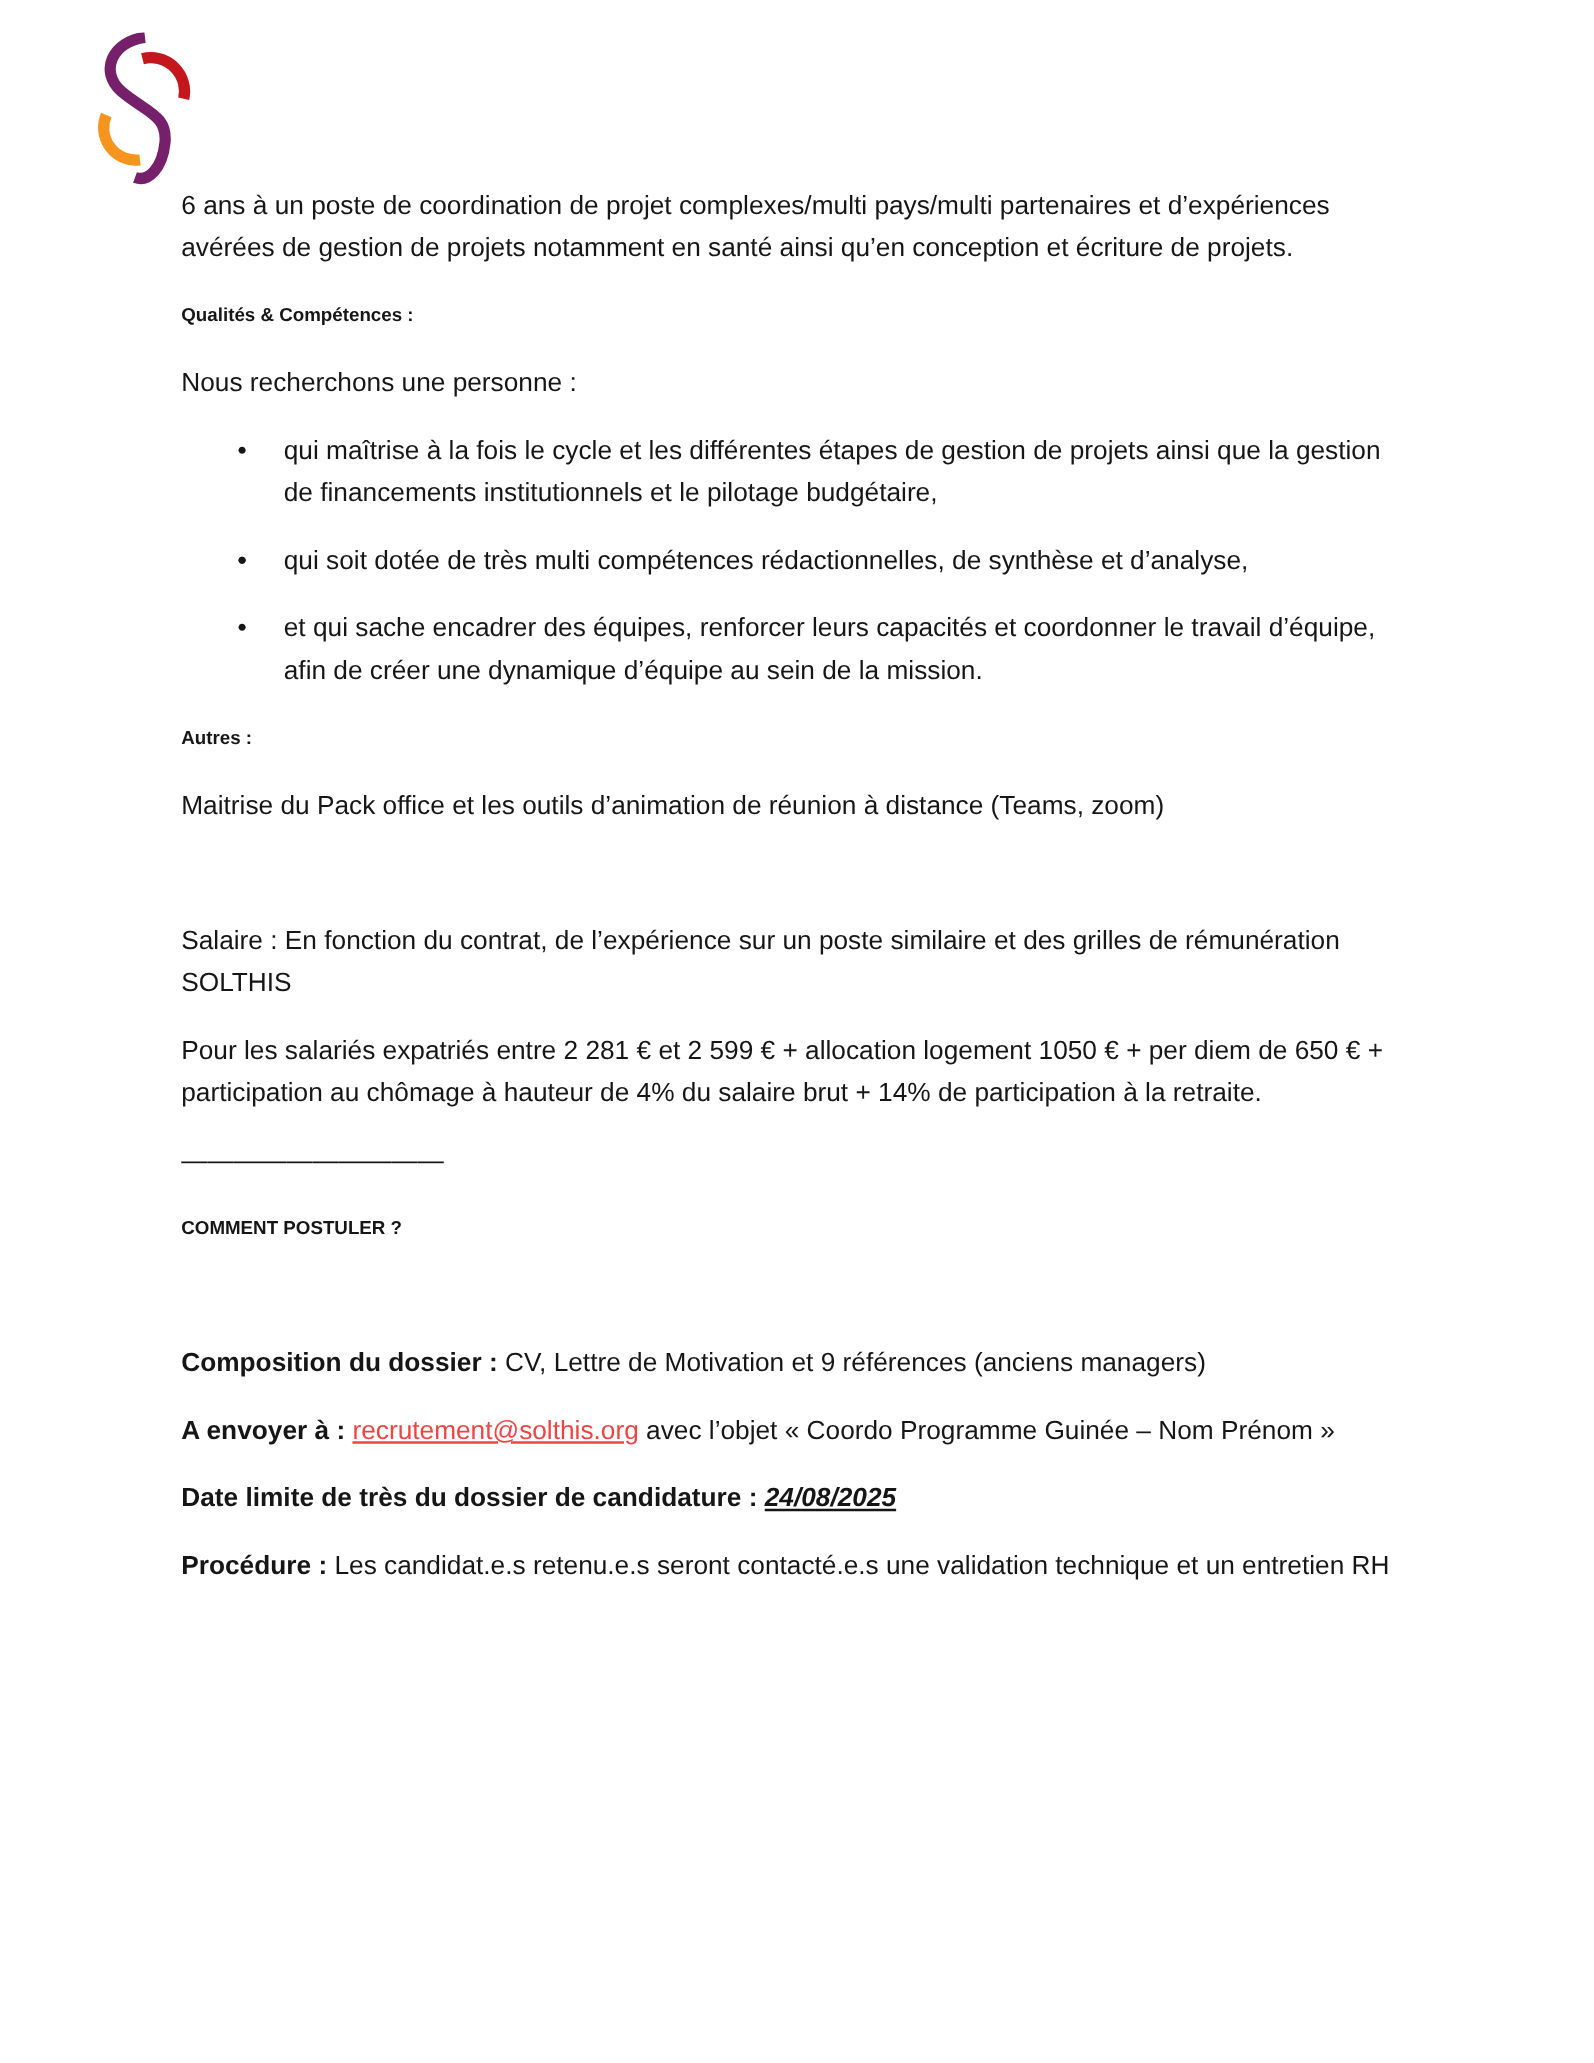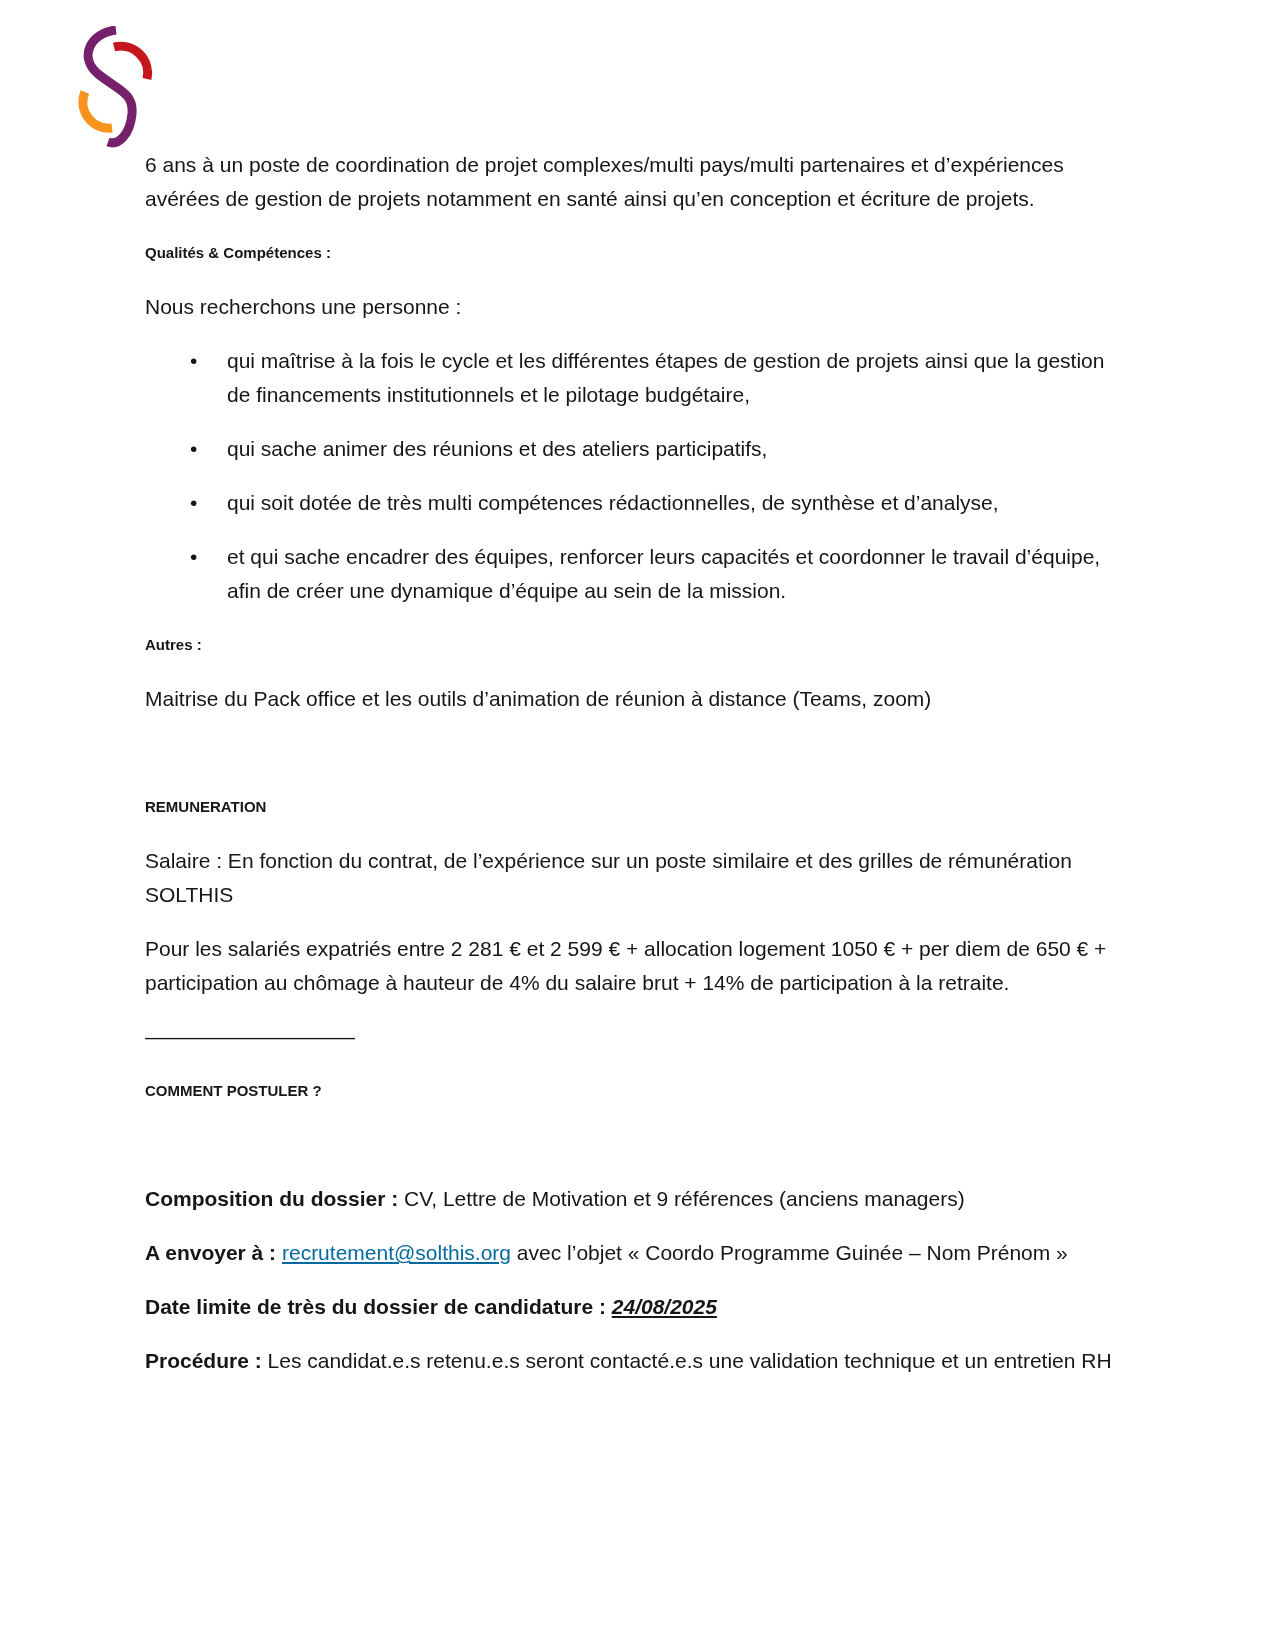--- a/index.html
+++ b/index.html
@@ -43,21 +43,21 @@
     margin: 0 0 20px 0;
   }
   ul.bullets li .dot {
     position: absolute;
     left: 45px;
     top: 0;
   }
   .b { font-weight: bold; }
   .bi { font-weight: bold; font-style: italic; text-decoration: underline; }
   a.email-link {
-    color: #0369a1;
+    color: #ef4444;
     text-decoration: underline;
     cursor: pointer;
   }
   .spacer { height: 54px; }
   .separator { letter-spacing: 0px; }
 </style>
 </head>
 <body>
 
 <div class="page">
@@ -78,39 +78,37 @@
 
     <p>Nous recherchons une personne :</p>
 
     <ul class="bullets">
       <li>
         <span class="dot">•</span>
         <span>qui maîtrise à la fois le cycle et les différentes étapes de gestion de projets ainsi que la gestion de financements institutionnels et le pilotage budgétaire,</span>
       </li>
       <li>
         <span class="dot">•</span>
-        <span>qui sache animer des réunions et des ateliers participatifs,</span>
       </li>
       <li>
         <span class="dot">•</span>
         <span>qui soit dotée de très multi compétences rédactionnelles, de synthèse et d’analyse,</span>
       </li>
       <li>
         <span class="dot">•</span>
         <span>et qui sache encadrer des équipes, renforcer leurs capacités et coordonner le travail d’équipe, afin de créer une dynamique d’équipe au sein de la mission.</span>
       </li>
     </ul>
 
     <p class="heading">Autres :</p>
 
     <p>Maitrise du Pack office et les outils d’animation de réunion à distance (Teams, zoom)</p>
 
     <div class="spacer"></div>
 
-    <p class="heading">REMUNERATION</p>
 
     <p>Salaire : En fonction du contrat, de l’expérience sur un poste similaire et des grilles de rémunération SOLTHIS</p>
 
     <p>Pour les salariés expatriés entre 2 281 € et 2 599 € + allocation logement 1050 € + per diem de 650 € + participation au chômage à hauteur de 4% du salaire brut + 14% de participation à la retraite.</p>
 
     <p class="separator">——————————</p>
 
     <p class="heading">COMMENT POSTULER ?</p>
 
     <div class="spacer"></div>

